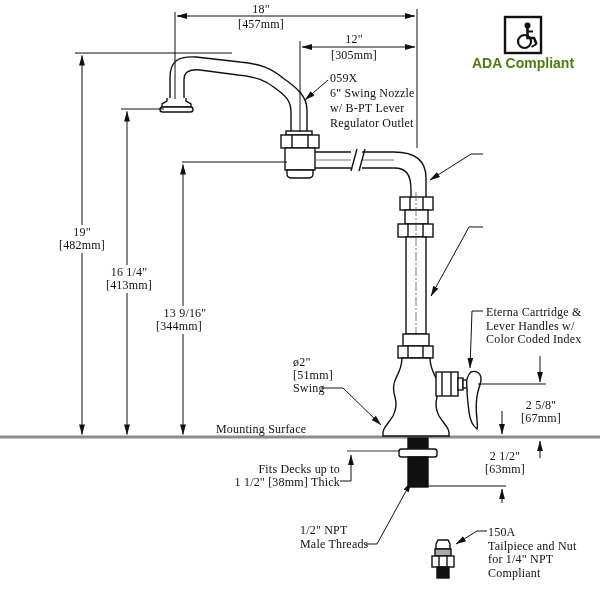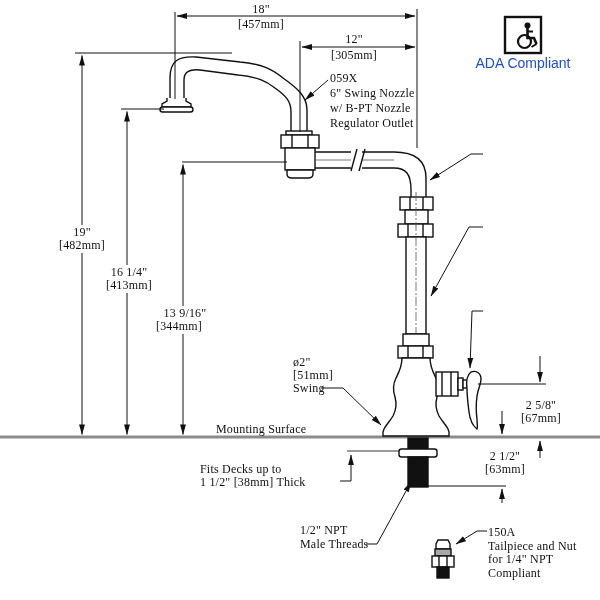--- a/index.html
+++ b/index.html
@@ -4,23 +4,23 @@
 <style>
   html,body{margin:0;padding:0;background:#fff;}
   .stage{position:relative;width:600px;height:600px;background:#fff;overflow:hidden;
          font-family:"Liberation Serif",serif;}
   .stage svg{position:absolute;left:0;top:0;}
   .lbl{position:absolute;font-size:12px;color:#111;white-space:nowrap;letter-spacing:.2px;}
   .ctr{transform:translateX(-50%);text-align:center;}
   .bgw{background:#fff;padding:0 2px;}
   .callout{position:absolute;font-size:12px;color:#111;white-space:nowrap;
            line-height:13.5px;letter-spacing:.2px;}
-  .callout.rt{}
-  .ada-text{position:absolute;font-family:"Liberation Sans",sans-serif;font-weight:normal;
-            font-size:14px;color:#1d4ed8;transform:translateX(-50%);white-space:nowrap;}
+  .callout.rt{text-align:right;}
+  .ada-text{position:absolute;font-family:"Liberation Sans",sans-serif;font-weight:bold;
+            font-size:14px;color:#4d7c0f;transform:translateX(-50%);white-space:nowrap;}
   .lh15{line-height:15px;}
 </style>
 </head>
 <body>
 
 <div class="stage">
 
   <svg width="600" height="600" viewBox="0 0 600 600">
     <defs>
       <marker id="ar" viewBox="0 0 12 8" refX="11" refY="4" markerWidth="11" markerHeight="8" orient="auto-start-reverse">
@@ -170,26 +170,31 @@
   <div class="lbl ctr bgw" style="left:179px;top:319px">[344mm]</div>
 
   <div class="lbl ctr" style="left:541px;top:398px">2 5/8"</div>
   <div class="lbl ctr" style="left:541px;top:411px">[67mm]</div>
   <div class="lbl ctr" style="left:505px;top:449px">2 1/2"</div>
   <div class="lbl ctr" style="left:505px;top:462px">[63mm]</div>
 
   <div class="callout lh15" style="left:330px;top:71px">
     <div>059X</div>
     <div>6" Swing Nozzle</div>
-    <div>w/ B-PT Nozzle</div>
+    <div>w/ B-PT Lever</div>
     <div>Regulator Outlet</div>
   </div>
 
 
 
+  <div class="callout" style="left:486px;top:306px">
+    <div>Eterna Cartridge &amp;</div>
+    <div>Lever Handles w/</div>
+    <div>Color Coded Index</div>
+  </div>
 
   <div class="callout" style="left:293px;top:356px;line-height:13px">
     <div>ø2"</div>
     <div>[51mm]</div>
     <div>Swing</div>
   </div>
 
   <div class="lbl" style="left:216px;top:422px">Mounting Surface</div>
 
   <div class="callout rt" style="left:200px;top:463px;width:140px;line-height:13px">

